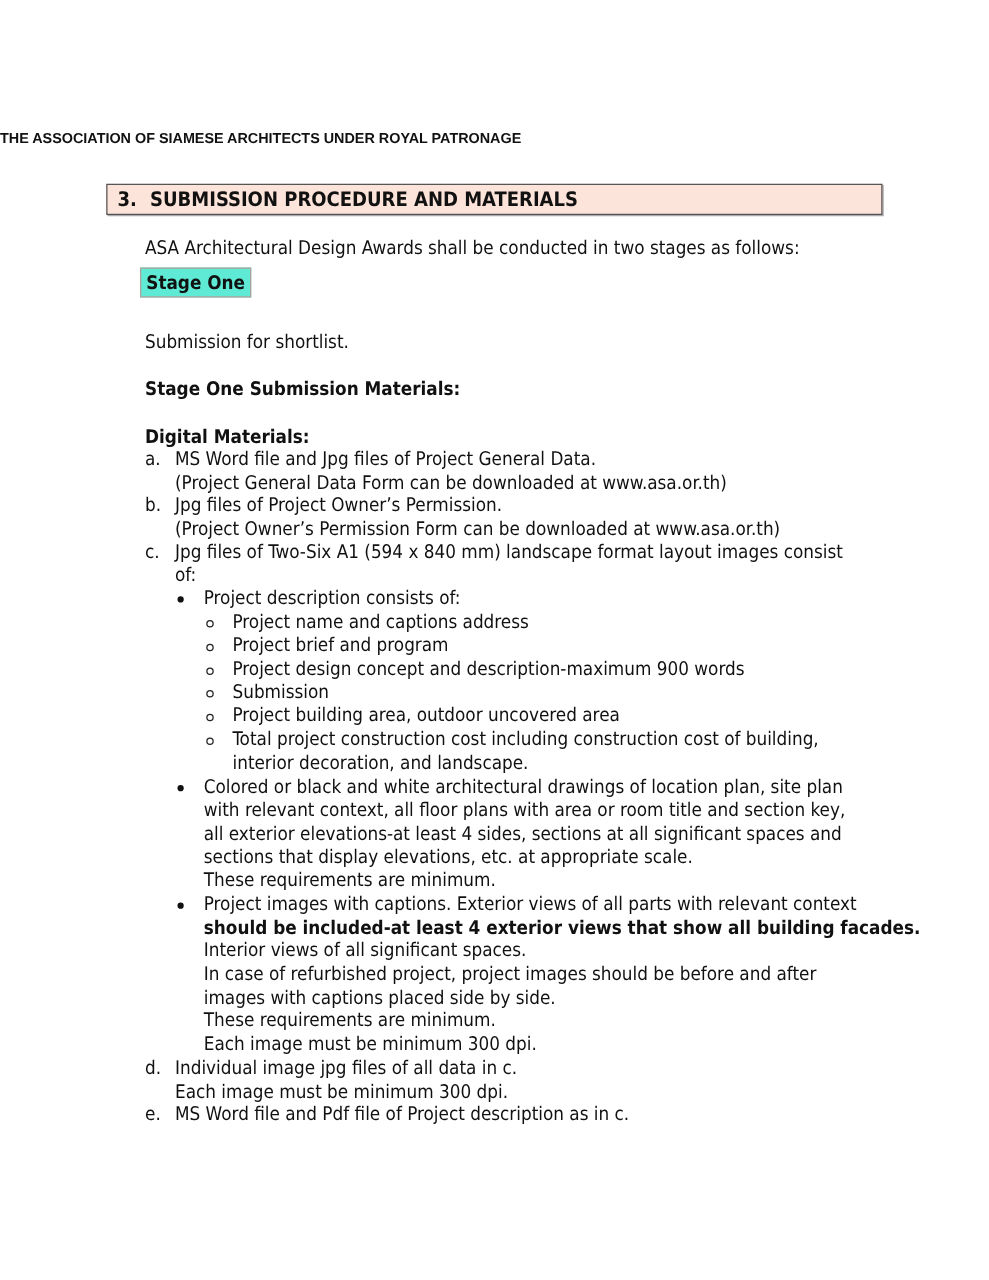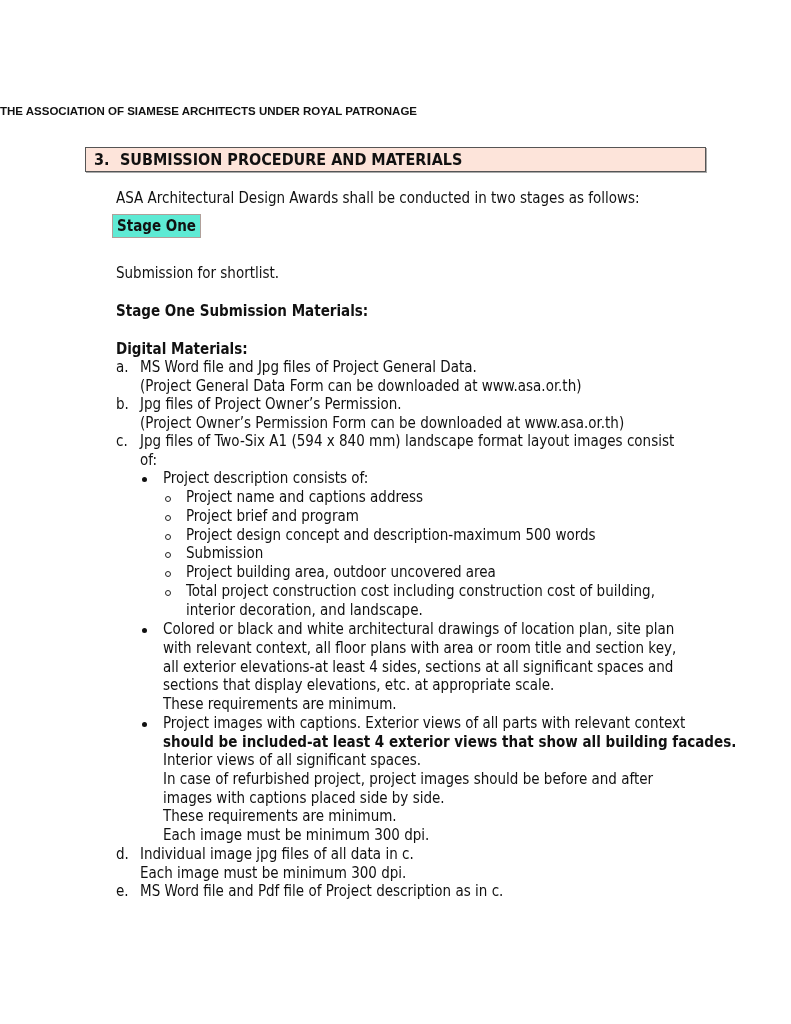--- a/index.html
+++ b/index.html
@@ -89,21 +89,21 @@
   <div>
     <div class="circle" style="left:165px; top:496px;"></div>
     <div class="text" style="left:186px; top:488px;">Project name and captions address</div>
   </div>
   <div>
     <div class="circle" style="left:165px; top:515px;"></div>
     <div class="text" style="left:186px; top:507px;">Project brief and program</div>
   </div>
   <div>
     <div class="circle" style="left:165px; top:534px;"></div>
-    <div class="text" style="left:186px; top:526px;">Project design concept and description-maximum 500 words</div>
+    <div class="text" style="left:186px; top:526px;">Project design concept and description-maximum 900 words</div>
   </div>
   <div>
     <div class="circle" style="left:165px; top:552px;"></div>
     <div class="text" style="left:186px; top:544px;">Submission</div>
   </div>
   <div>
     <div class="circle" style="left:165px; top:571px;"></div>
     <div class="text" style="left:186px; top:563px;">Project building area, outdoor uncovered area</div>
   </div>
   <div>

